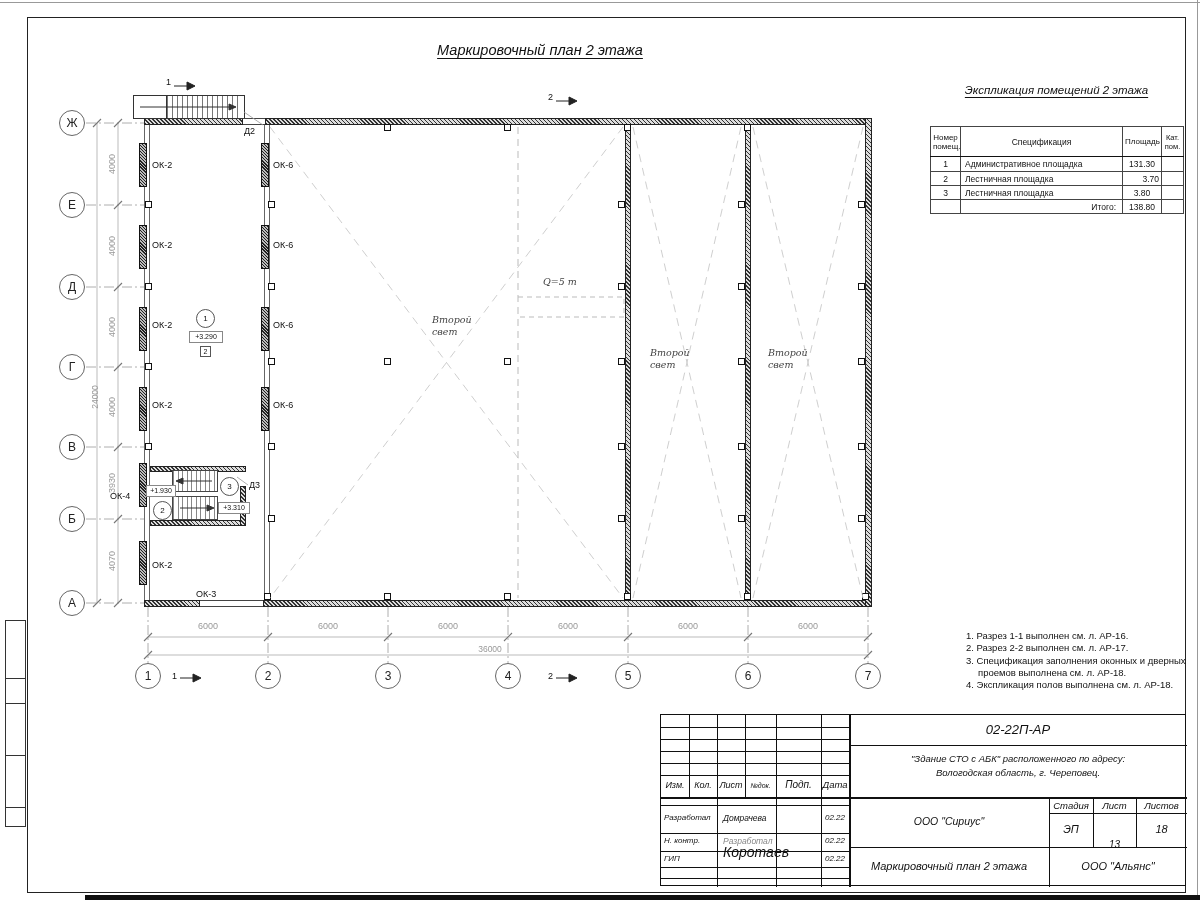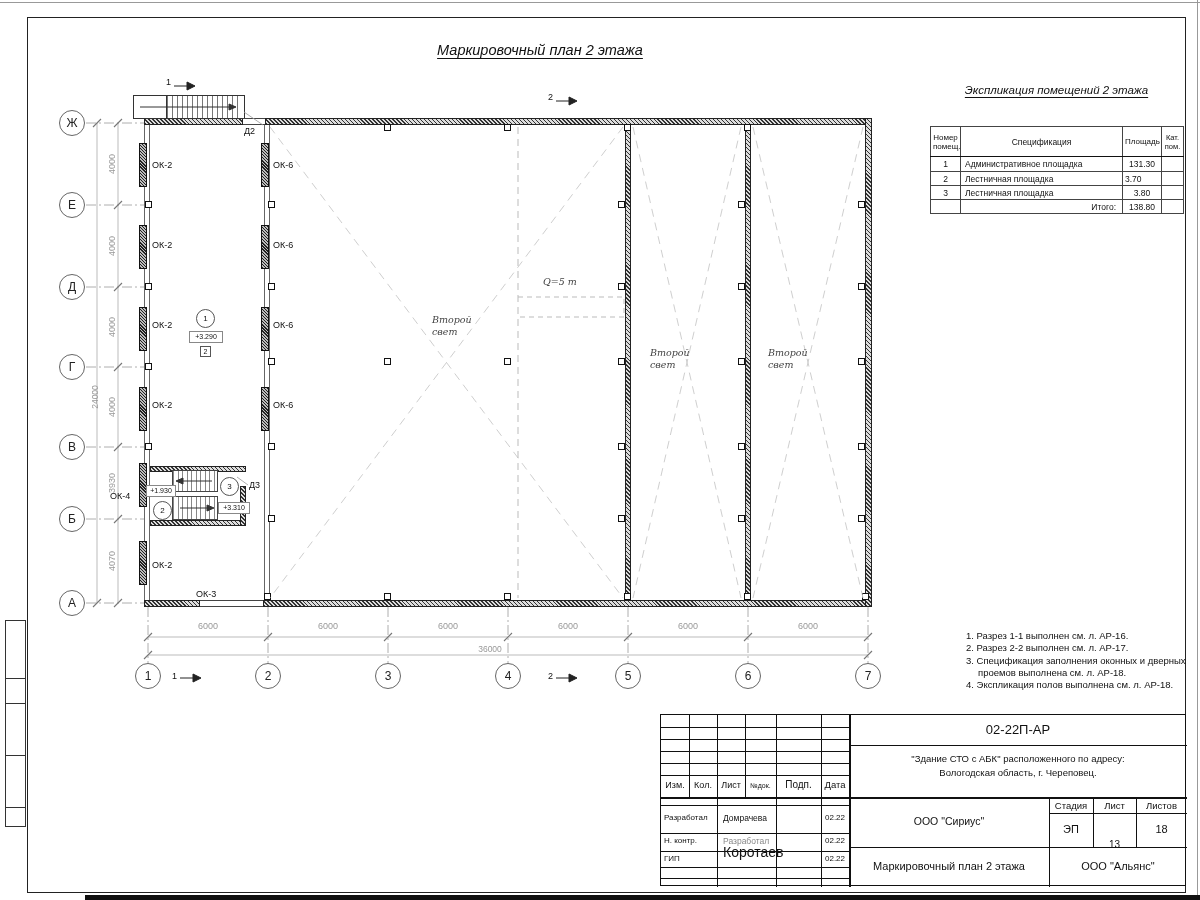--- a/index.html
+++ b/index.html
@@ -32,21 +32,21 @@
   table.expl{border-collapse:collapse;background:#fff;table-layout:fixed;z-index:6;position:absolute;border-radius:8px;}
   table.expl td,table.expl th{border:0.8px solid #444;font-size:8.5px;font-weight:normal;padding:0 2px;overflow:hidden;}
   table.expl{border:1.6px solid #111;}
   table.expl .thk{border-top:1.6px solid #111;}
   table.expl .hb{border-bottom:1.6px solid #111;}
   
   .stamp{border:1.6px solid #111;box-sizing:border-box;background:#fff;z-index:5;}
   .sv{position:absolute;background:#111;width:1px;}
   .sh{position:absolute;background:#111;height:1px;}
   .sthick{background:#111;}
-  .st{position:absolute;font-size:8.5px;white-space:nowrap;z-index:7;}
+  .st{position:absolute;font-size:8.5px;white-space:nowrap;z-index:7;font-style:italic;}
   .stc{text-align:center;}
   svg.overlay{position:absolute;left:0;top:0;z-index:4;}
   .notes{font-size:9.5px;line-height:1.3;color:#111;z-index:6;}
   .notes div{padding-left:12px;text-indent:-12px;}
   .marg{border:1px solid #333;background:#fff;box-sizing:border-box;}
   .margline{background:#333;height:1px;position:absolute;left:0;right:0;}
 </style>
 </head>
 <body>
 
@@ -293,21 +293,21 @@
   </tr>
   <tr style="height:15px">
     <td style="text-align:center">1</td>
     <td style="padding-left:4px">Административное площадка</td>
     <td style="text-align:center">131.30</td>
     <td></td>
   </tr>
   <tr style="height:14px">
     <td style="text-align:center">2</td>
     <td style="padding-left:4px">Лестничная площадка</td>
-    <td style="text-align:left">3.70</td>
+    <td style="text-align:right">3.70</td>
     <td></td>
   </tr>
   <tr style="height:14px">
     <td style="text-align:center">3</td>
     <td style="padding-left:4px">Лестничная площадка</td>
     <td style="text-align:center">3.80</td>
     <td></td>
   </tr>
   <tr style="height:14px">
     <td class="thk"></td>

